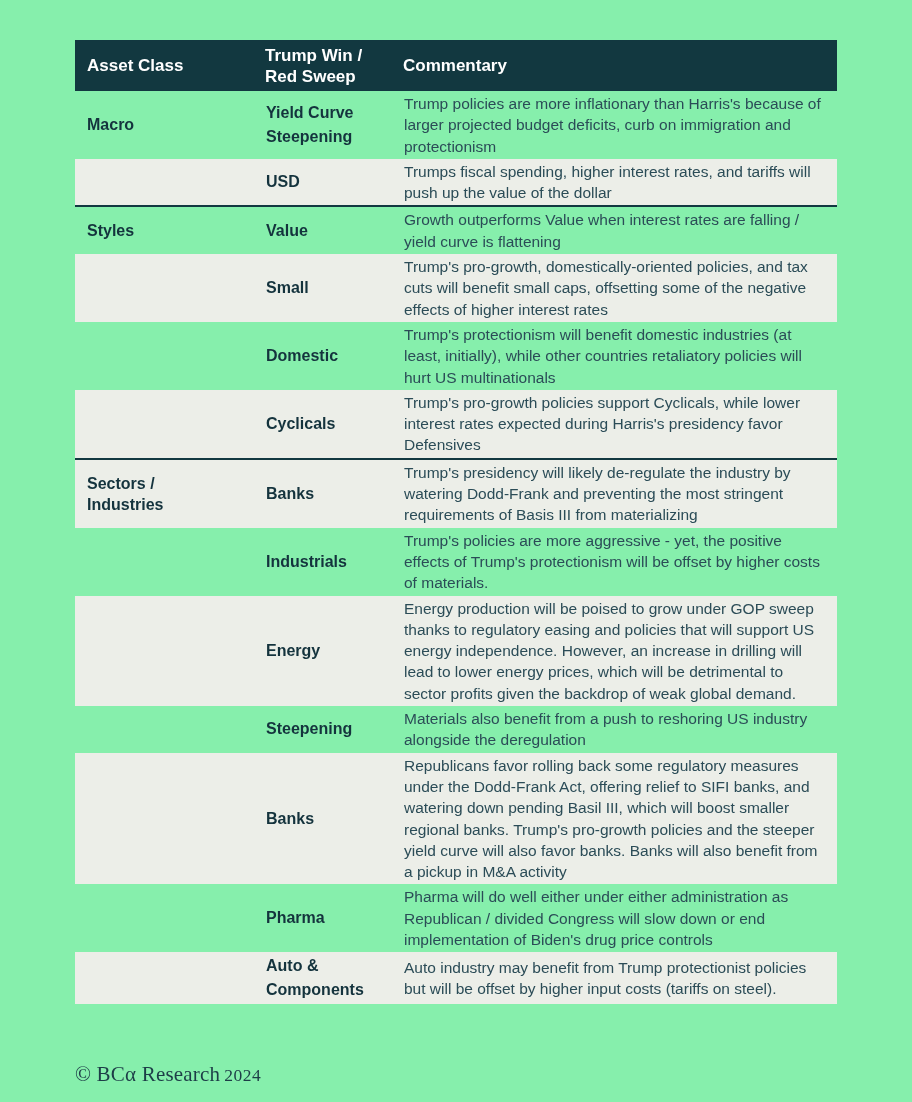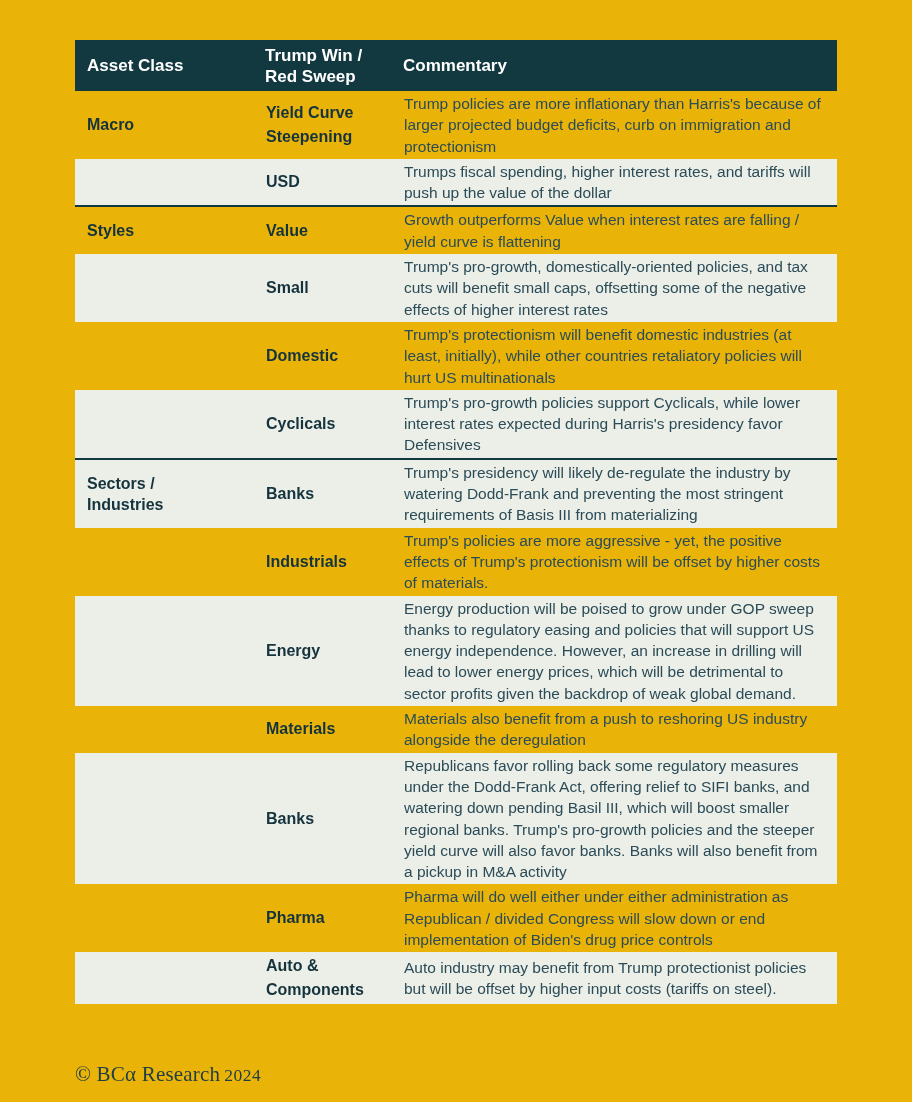--- a/index.html
+++ b/index.html
@@ -9,21 +9,21 @@
     width: 912px;
     height: 1102px;
     font-family: "Liberation Sans", sans-serif;
     position: relative;
     overflow: hidden;
   }
   .page {
     position: relative;
     width: 912px;
     height: 1102px;
-    background: #eab308;
+    background: #86efac;
   }
   table.asset-table {
     position: absolute;
     left: 75px;
     top: 40px;
     width: 762px;
     border-collapse: collapse;
     table-layout: fixed;
   }
   col.c-asset { width: 190px; }
@@ -149,21 +149,21 @@
           <td class="cell-position">Industrials</td>
           <td class="cell-commentary">Trump's policies are more aggressive - yet, the positive effects of Trump's protectionism will be offset by higher costs of materials.</td>
         </tr>
         <tr class="alt">
           <td class="cell-asset"></td>
           <td class="cell-position">Energy</td>
           <td class="cell-commentary">Energy production will be poised to grow under GOP sweep thanks to regulatory easing and policies that will support US energy independence.  However, an increase in drilling will lead to lower energy prices, which will be detrimental to sector profits given the backdrop of weak global demand.</td>
         </tr>
         <tr>
           <td class="cell-asset"></td>
-          <td class="cell-position">Materials</td>
+          <td class="cell-position">Steepening</td>
           <td class="cell-commentary">Materials also benefit from a push to reshoring US industry alongside the deregulation</td>
         </tr>
         <tr class="alt">
           <td class="cell-asset"></td>
           <td class="cell-position">Banks</td>
           <td class="cell-commentary">Republicans favor rolling back some regulatory measures under the Dodd-Frank Act, offering relief to SIFI banks, and watering down pending Basil III, which will boost smaller regional banks. Trump's pro-growth policies and the steeper yield curve will also favor banks. Banks will also benefit from a pickup in M&amp;A activity</td>
         </tr>
         <tr>
           <td class="cell-asset"></td>
           <td class="cell-position">Pharma</td>

